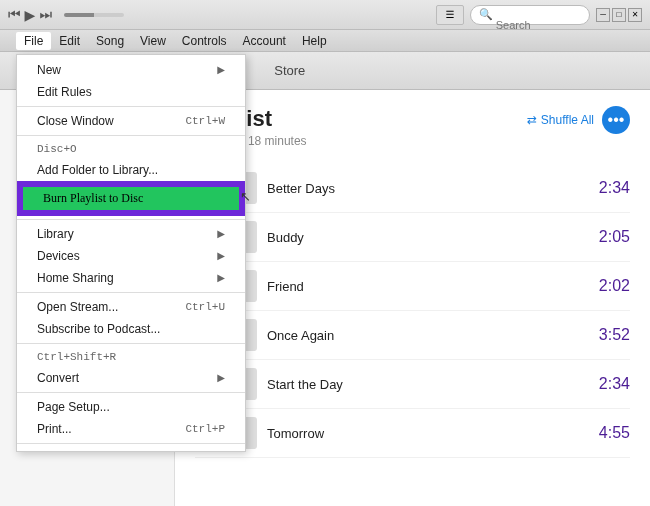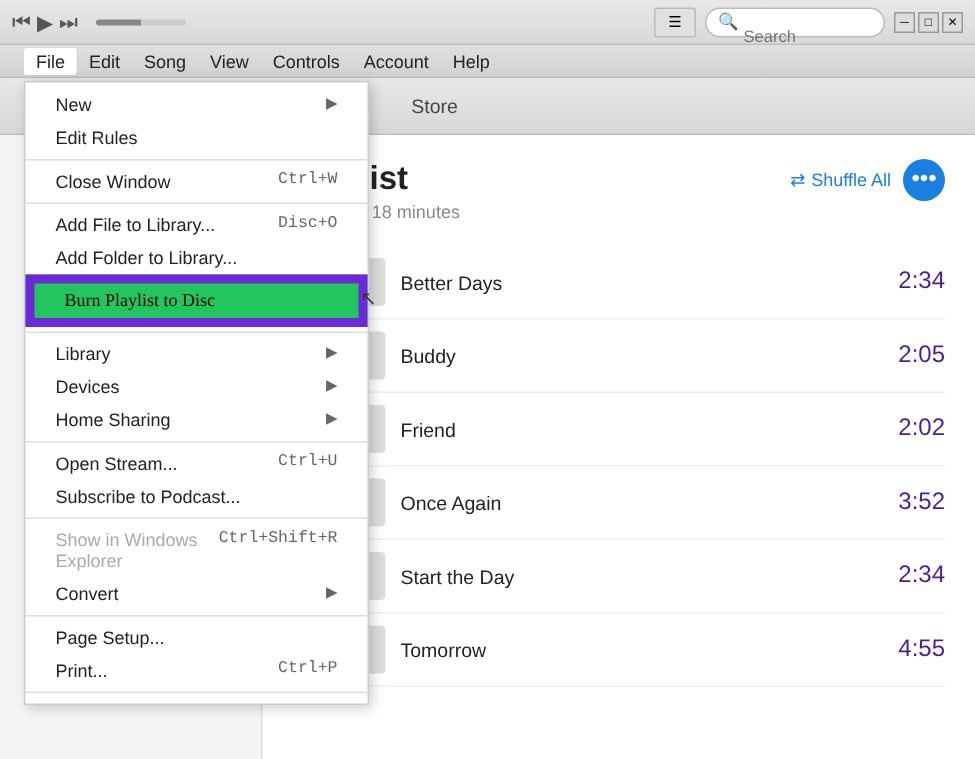--- a/index.html
+++ b/index.html
@@ -115,20 +115,21 @@
       border: 1px solid #ccc;
       box-shadow: 2px 2px 8px rgba(0,0,0,0.2);
       min-width: 230px;
       z-index: 200;
       padding: 4px 0;
     }
     .dd-item {
       padding: 4px 20px 4px 20px;
       cursor: pointer;
       display: flex;
+      align-items: center;
       justify-content: space-between;
       font-size: 12px;
       color: #222;
       position: relative;
     }
     .dd-item.highlighted {
       background: #22c55e;
       border: 6px solid #6d28d9;
       color: #000;
       font-family: Liberation Serif, serif;
@@ -319,21 +320,20 @@
       <div class="dd-item">
         <span>Edit Rules</span>
       </div>
       <div class="dd-separator"></div>
       <div class="dd-item">
         <span>Close Window</span>
         <span class="dd-shortcut">Ctrl+W</span>
       </div>
       <div class="dd-separator"></div>
       <div class="dd-item">
-        <span>Add File to Library...</span>
         <span class="dd-shortcut">Disc+O</span>
       </div>
       <div class="dd-item">
         <span>Add Folder to Library...</span>
       </div>
       <div class="dd-item highlighted" style="position:relative;">
         <span>Burn Playlist to Disc</span>
         <span class="cursor-indicator" style="position:absolute;right:-12px;top:2px;font-size:13px;">↖</span>
       </div>
       <div class="dd-separator"></div>
@@ -352,21 +352,20 @@
       <div class="dd-separator"></div>
       <div class="dd-item">
         <span>Open Stream...</span>
         <span class="dd-shortcut">Ctrl+U</span>
       </div>
       <div class="dd-item">
         <span>Subscribe to Podcast...</span>
       </div>
       <div class="dd-separator"></div>
       <div class="dd-item disabled">
-        <span>Show in Windows Explorer</span>
         <span class="dd-shortcut">Ctrl+Shift+R</span>
       </div>
       <div class="dd-item">
         <span>Convert</span>
         <span class="dd-arrow">▶</span>
       </div>
       <div class="dd-separator"></div>
       <div class="dd-item">
         <span>Page Setup...</span>
       </div>

